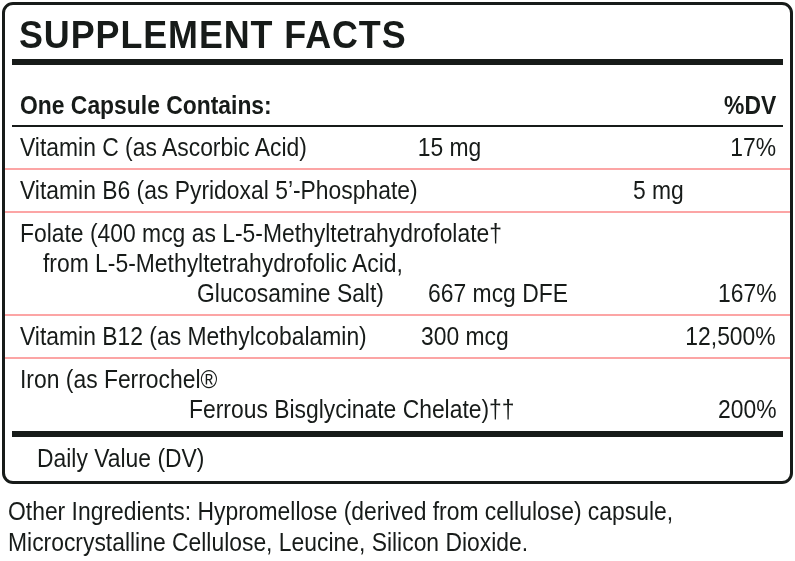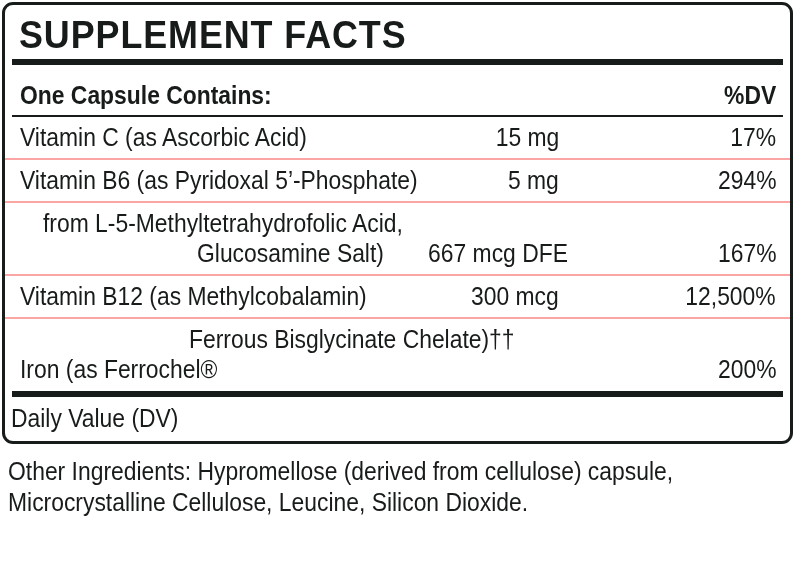--- a/index.html
+++ b/index.html
@@ -38,21 +38,21 @@
   .bar-thick {
     height: 6px;
     background: #171b19;
     margin: 4px 7px 0 7px;
   }
   .bar-thick.pre-footnote { margin-top: 1px; }
   .contains-row {
     display: flex;
     justify-content: space-between;
     align-items: flex-end;
-    padding: 15px 14px 5px 15px;
+    padding: 25px 14px 5px 15px;
     font-size: 26px;
     font-weight: 700;
     line-height: 30px;
   }
   .hr-thin {
     height: 2px;
     background: #171b19;
     margin: 0 7px;
   }
   .row {
@@ -61,31 +61,31 @@
     padding: 5px 14px 6px 15px;
     font-size: 26px;
     line-height: 30px;
   }
   .row + .row { border-top: 2px solid #fca5a5; }
   .name-col { flex: 1 1 0; min-width: 0; }
   .name-line { white-space: nowrap; text-decoration: underline; }
   .name-line.cont { padding-left: 23px; text-align: right; }
   .amount-col {
     width: 150px;
-    text-align: right;
+    text-align: left;
     white-space: nowrap;
   }
   .dv-col {
     width: 198px;
     text-align: right;
     white-space: nowrap;
     padding-left: 19px;
   }
   .footnote-row {
-    padding: 6px 14px 8px 6px;
+    padding: 6px 14px 8px 32px;
     font-size: 26px;
     line-height: 30px;
   }
   
   .cx {
     display: inline-block;
     transform: scaleX(0.88);
     transform-origin: 0 100%;
     white-space: nowrap;
   }
@@ -128,44 +128,44 @@
         </div>
     <div class="amount-col"><span class="cx cx-r">15 mg</span></div>
     <div class="dv-col"><span class="cx cx-r">17%</span></div>
   </div>
 
   <div class="row">
     <div class="name-col">
           <div class="name-line"><span class="cx">Vitamin B6 (as Pyridoxal 5’-Phosphate)</span></div>
         </div>
     <div class="amount-col"><span class="cx cx-r">5 mg</span></div>
-    <div class="dv-col"><span class="cx cx-r">294%</span></div>
   </div>
 
   <div class="row">
     <div class="name-col">
+          <div class="name-line"><span class="cx">Folate (400 mcg as L-5-Methyltetrahydrofolate†</span></div>
           <div class="name-line cont"><span class="cx">from L-5-Methyltetrahydrofolic Acid,</span></div>
           <div class="name-line cont"><span class="cx">Glucosamine Salt)</span></div>
         </div>
     <div class="amount-col"><span class="cx cx-r">667 mcg DFE</span></div>
     <div class="dv-col"><span class="cx cx-r">167%</span></div>
   </div>
 
   <div class="row">
     <div class="name-col">
           <div class="name-line"><span class="cx">Vitamin B12 (as Methylcobalamin)</span></div>
         </div>
     <div class="amount-col"><span class="cx cx-r">300 mcg</span></div>
     <div class="dv-col"><span class="cx cx-r">12,500%</span></div>
   </div>
 
   <div class="row">
     <div class="name-col">
+          <div class="name-line"><span class="cx">Iron (as Ferrochel®</span></div>
           <div class="name-line cont"><span class="cx">Ferrous Bisglycinate Chelate)††</span></div>
-          <div class="name-line"><span class="cx">Iron (as Ferrochel®</span></div>
         </div>
     <div class="dv-col"><span class="cx cx-r">200%</span></div>
   </div>
 </div>
 
   <div class="bar-thick pre-footnote"></div>
 
   <div class="footnote-row">
     <span class="cx">Daily Value (DV)</span>
   </div>

